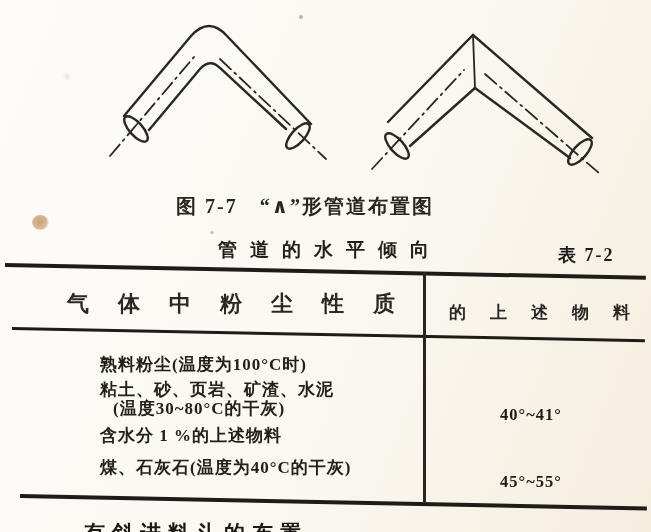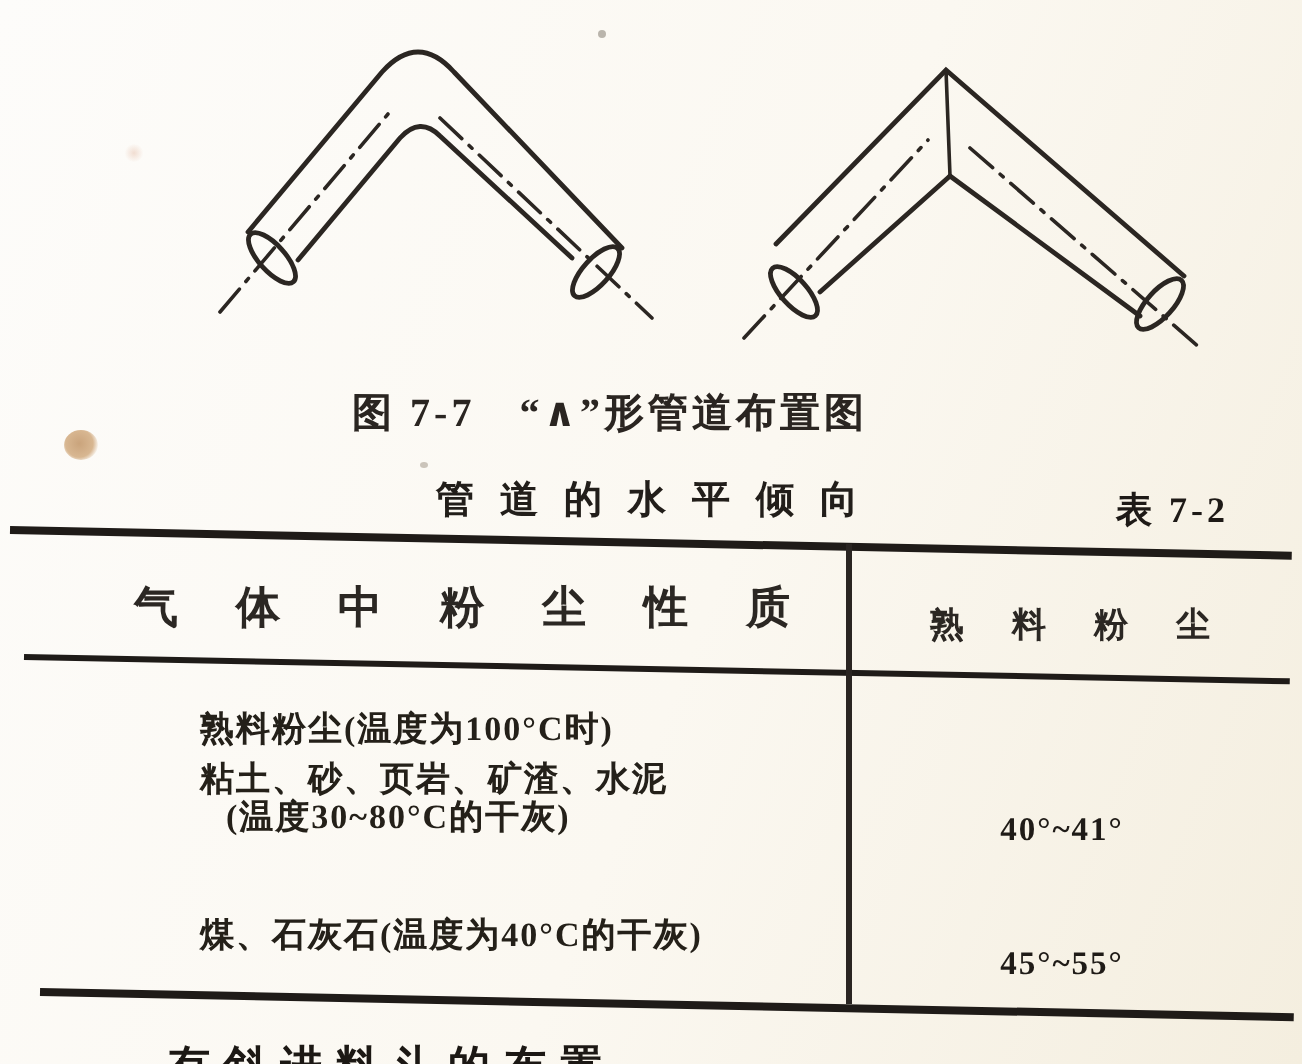--- a/index.html
+++ b/index.html
@@ -99,28 +99,29 @@
 
   <div class="table-title">管道的水平倾向</div>
   <div class="table-label">表 7-2</div>
 
   <div class="rule rule-top"></div>
   <div class="rule rule-header"></div>
   <div class="rule rule-bottom"></div>
   <div class="rule rule-vert"></div>
 
   <div class="th1">气体中粉尘性质</div>
-  <div class="th2">熟料粉尘</div>
+  <div class="th2">的上述物料</div>
 
   <div class="mat" style="top:356px">熟料粉尘(温度为100°C时)</div>
   <div class="ang" style="top:371px">40°~41°</div>
 
   <div class="mat" style="top:381px">粘土、砂、页岩、矿渣、水泥</div>
   <div class="mat mat-sub" style="top:400px">(温度30~80°C的干灰)</div>
 
+  <div class="mat" style="top:427px">含水分 1 %的上述物料</div>
   <div class="ang" style="top:438px">45°~55°</div>
 
   <div class="mat" style="top:459px">煤、石灰石(温度为40°C的干灰)</div>
 
   <div class="bottom-frag">有斜进料斗的布置</div>
 
   <div class="stain stain-main"></div>
   <div class="stain stain-pink"></div>
   <div class="stain speck-1"></div>
   <div class="stain speck-2"></div>

